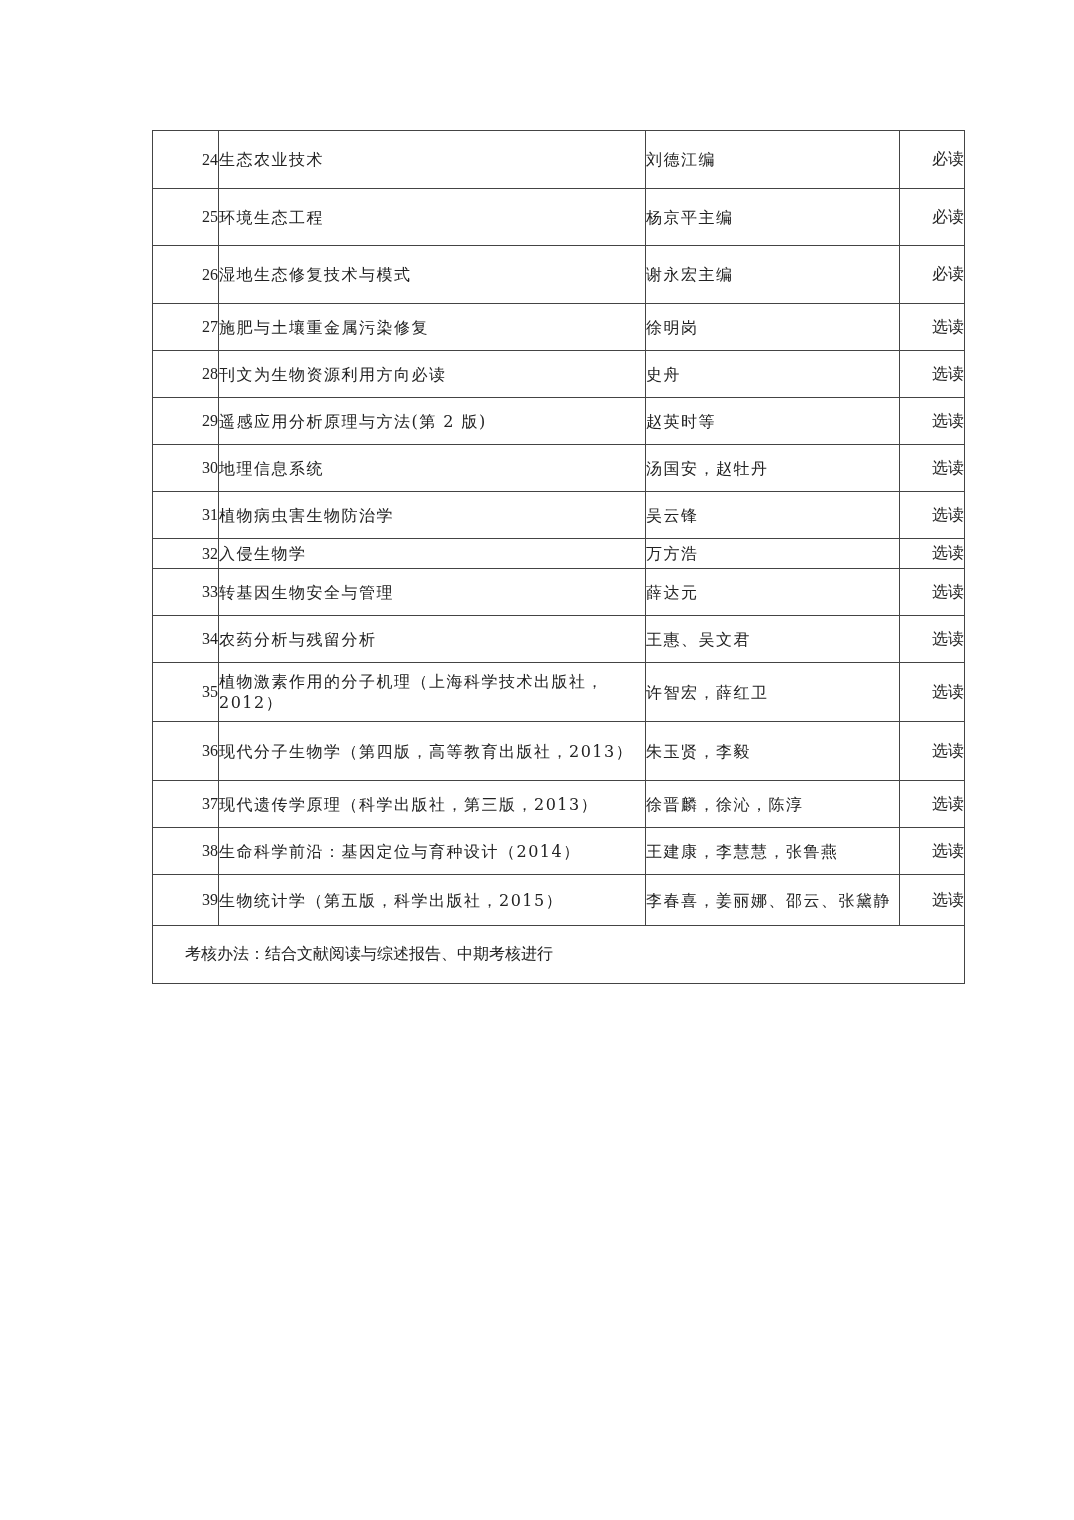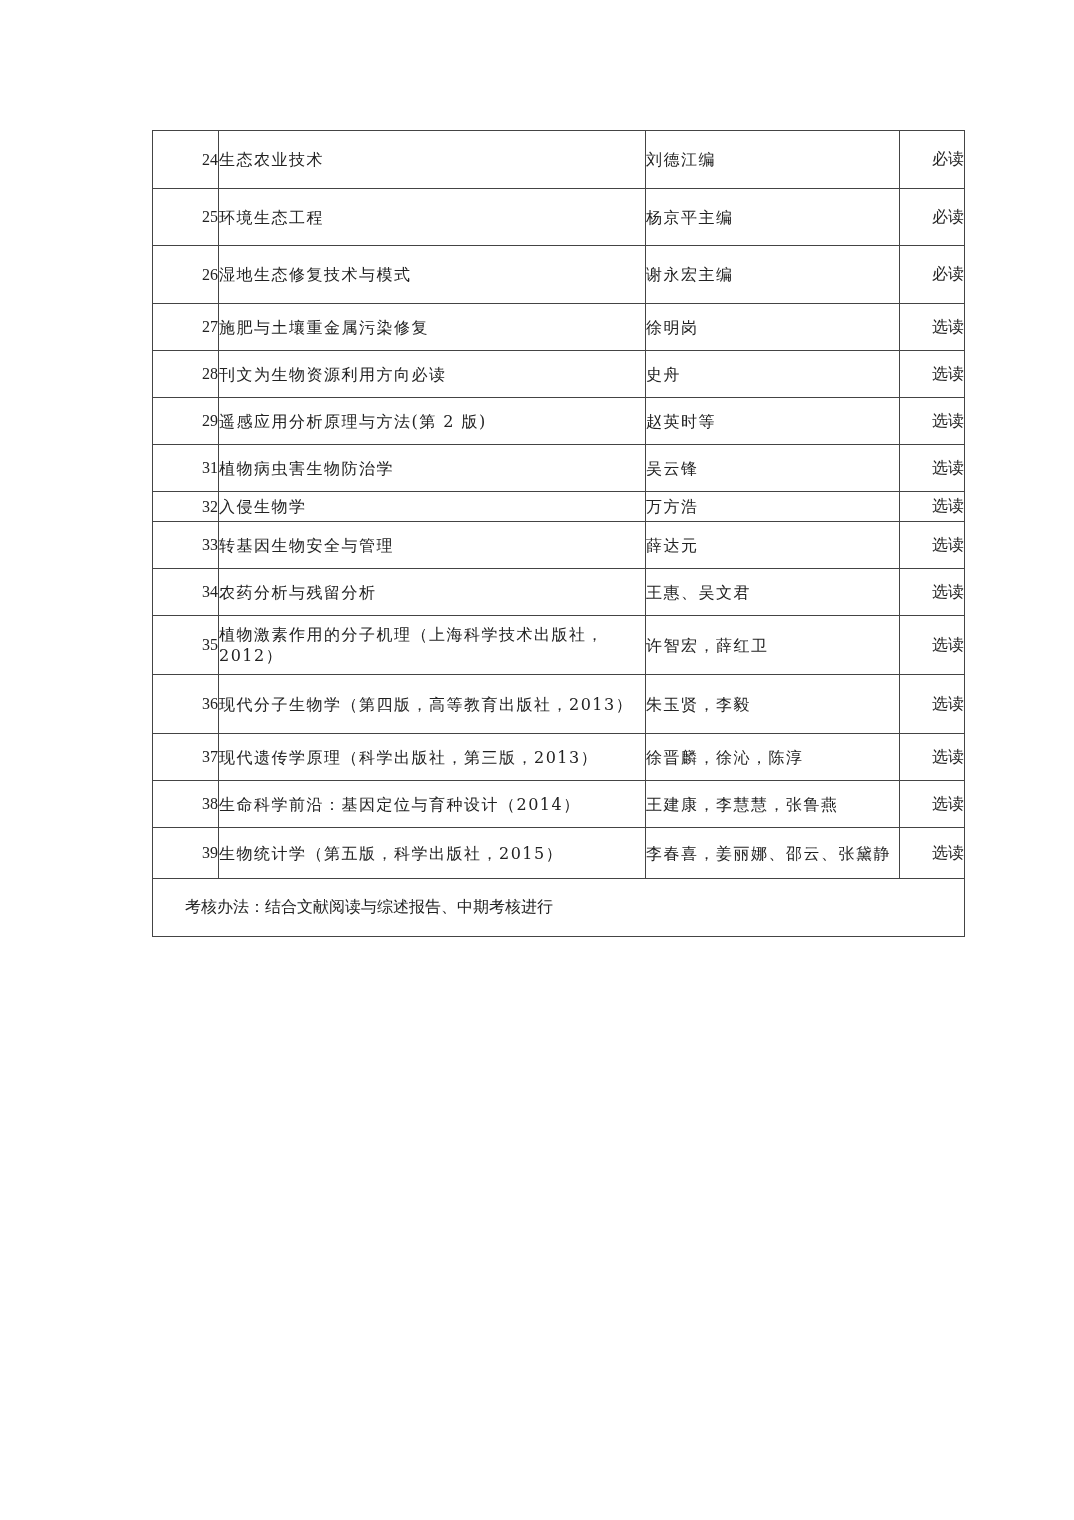--- a/index.html
+++ b/index.html
@@ -58,20 +58,26 @@
     <td class="author">史舟</td>
     <td class="type">选读</td>
   </tr>
       <tr style="height: 47px;">
     <td class="num">29</td>
     <td class="title">遥感应用分析原理与方法(第 2 版)</td>
     <td class="author">赵英时等</td>
     <td class="type">选读</td>
   </tr>
       <tr style="height: 47px;">
+    <td class="num">30</td>
+    <td class="title">地理信息系统</td>
+    <td class="author">汤国安，赵牡丹</td>
+    <td class="type">选读</td>
+  </tr>
+      <tr style="height: 47px;">
     <td class="num">31</td>
     <td class="title">植物病虫害生物防治学</td>
     <td class="author">吴云锋</td>
     <td class="type">选读</td>
   </tr>
       <tr style="height: 30px;">
     <td class="num">32</td>
     <td class="title">入侵生物学</td>
     <td class="author">万方浩</td>
     <td class="type">选读</td>

